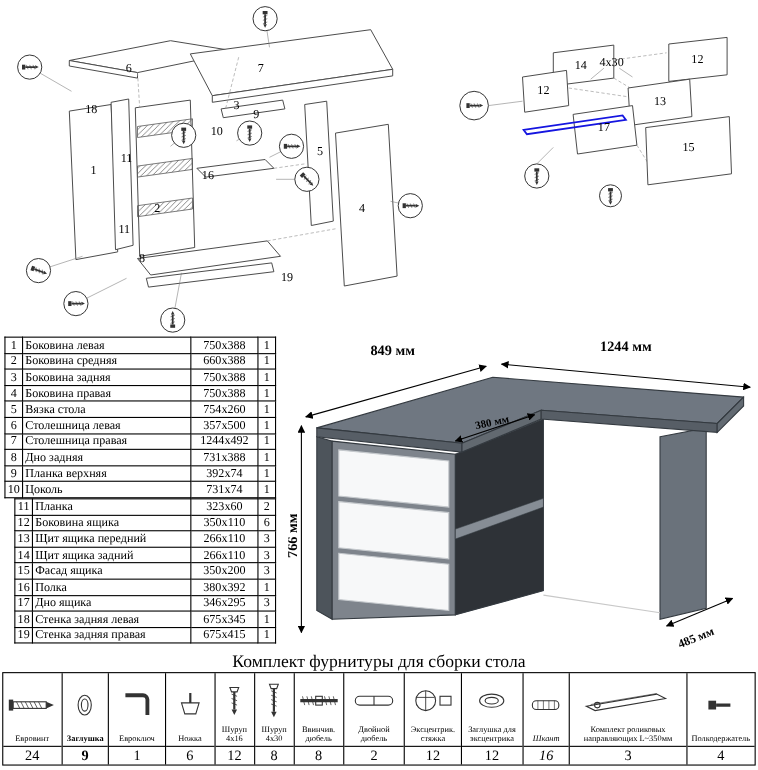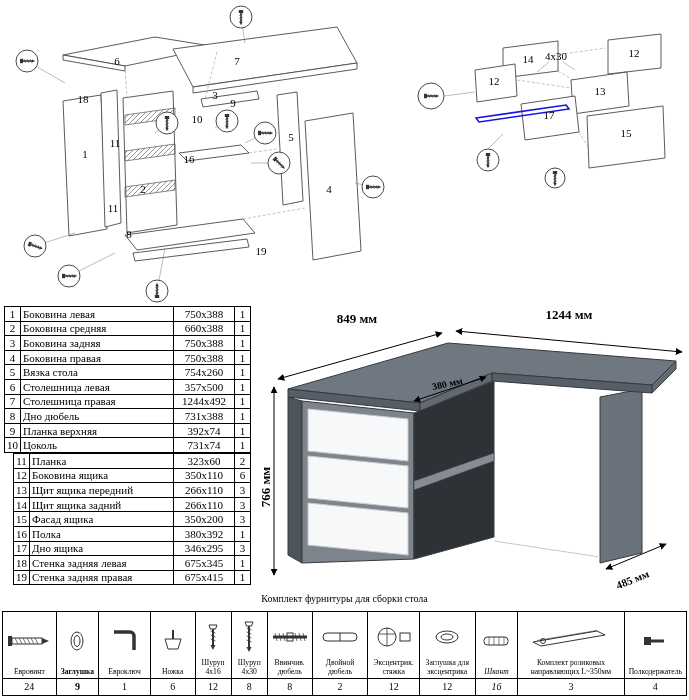--- a/index.html
+++ b/index.html
@@ -14,27 +14,27 @@
   #parts-1 td:nth-child(1){width:15px}
   #parts-1 td:nth-child(2){width:148px}
   #parts-1 td:nth-child(3){width:60px}
   #parts-1 td:nth-child(4){width:15px}
   #parts-2{margin-left:9px}
   #parts-2 td:nth-child(1){width:15px}
   #parts-2 td:nth-child(2){width:139px}
   #parts-2 td:nth-child(3){width:60px}
   #parts-2 td:nth-child(4){width:15px}
   
-  #hw-title{width:689px;text-align:center;font-size:10px}
+  #hw-title{width:689px;text-align:center;font-size:16px}
   #hw{display:flex;width:685px;height:85px;border:1.3px solid #000;box-sizing:border-box;background:#fff}
   .hw-cell{display:flex;flex-direction:column;border-right:1px solid #000;box-sizing:border-box;min-width:0}
   .hw-cell:last-child{border-right:none}
   .hw-icon{flex:1;display:flex;align-items:center;justify-content:center;padding-top:2px;overflow:hidden}
   .hw-name{font-size:7.6px;line-height:1.12;text-align:center;padding:0 1px 2px}
-  .hw-qty{border-top:1px solid #000;height:16px;line-height:16px;font-size:10px;text-align:center}
+  .hw-qty{border-top:1px solid #000;height:16px;line-height:16px;font-size:13px;text-align:center}
   svg text{font-family:"Liberation Serif",serif;fill:#000}
   .plbl{font-size:11px}
   .dim{stroke:#000;stroke-width:1;marker-start:url(#da);marker-end:url(#da)}
   .panel{fill:#fff;stroke:#4a4a4a;stroke-width:.9;stroke-linejoin:round}
   .lead{stroke:#777;stroke-width:.5}
   .dash{stroke:#999;stroke-width:.6;stroke-dasharray:3 2;fill:none}
 </style>
 </head>
 <body>
 
@@ -200,21 +200,21 @@
           <td class="c">1</td>
         </tr>
         <tr>
           <td class="c">7</td>
           <td>Столешница правая</td>
           <td class="c">1244x492</td>
           <td class="c">1</td>
         </tr>
         <tr>
           <td class="c">8</td>
-          <td>Дно дюбель</td>
+          <td>Дно задняя</td>
           <td class="c">731x388</td>
           <td class="c">1</td>
         </tr>
         <tr>
           <td class="c">9</td>
           <td>Планка верхняя</td>
           <td class="c">392x74</td>
           <td class="c">1</td>
         </tr>
         <tr>

